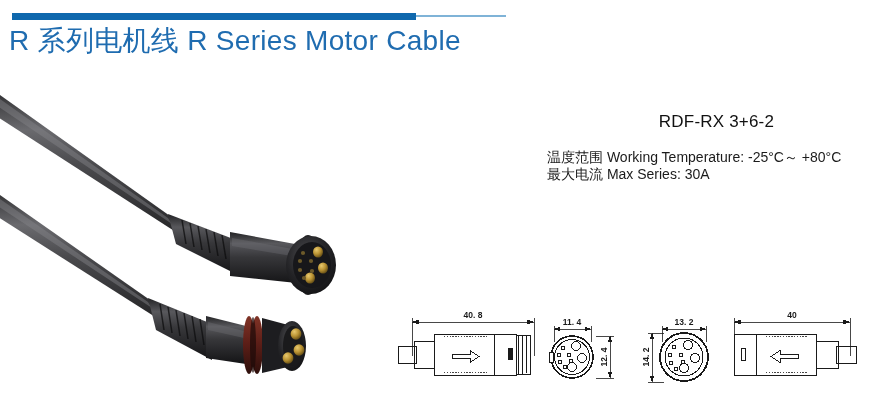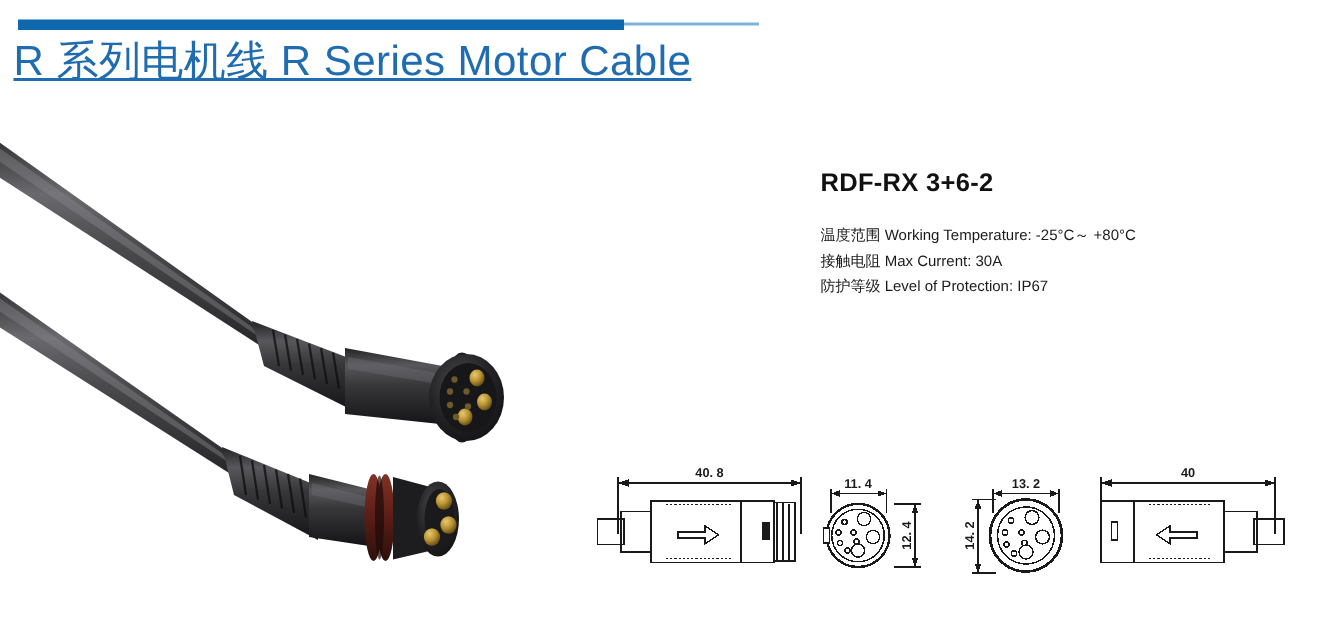--- a/index.html
+++ b/index.html
@@ -8,33 +8,33 @@
     font-family:"Liberation Sans","DejaVu Sans",sans-serif;
     overflow:hidden;position:relative;
   }
   
   #header{position:absolute;left:0;top:0;width:886px;height:70px;}
   #rule-thick{position:absolute;left:12px;top:13px;width:404px;height:7px;background:#0f68ad;}
   #rule-thin{position:absolute;left:12px;top:15px;width:494px;height:2px;background:#7fb3d7;}
   #page-title{
     position:absolute;left:9px;top:24px;
     font-size:28px;font-weight:400;color:#1f6cb0;
-    letter-spacing:.3px;white-space:nowrap;line-height:34px;text-decoration:underline;
+    letter-spacing:.3px;white-space:nowrap;line-height:34px;
   }
   
   #photo{position:absolute;left:0;top:68px;width:400px;height:345px;}
   #photo svg{display:block;}
   
   #spec{position:absolute;left:547px;top:112px;width:339px;}
   #model{
-    font-size:17px;font-weight:bold;color:#111;
-    letter-spacing:.2px;margin:0 0 17px 0;line-height:20px;
+    font-size:17px;font-weight:normal;color:#111;
+    letter-spacing:.2px;margin:0 0 17px 0;line-height:20px;text-align:center;
   }
   .spec-line{
-    font-size:10px;color:#1b1b1b;line-height:17.2px;
+    font-size:14px;color:#1b1b1b;line-height:17.2px;
     white-space:nowrap;
   }
   
   #drawings{position:absolute;left:398px;top:300px;width:488px;height:113px;font-weight:bold;}
   #drawings svg{display:block;}
 </style>
 </head>
 <body>
 
 <div id="header">
@@ -144,22 +144,21 @@
     <ellipse cx="296" cy="266" rx="5.4" ry="5.8" fill="url(#pinG)"></ellipse>
     <ellipse cx="299" cy="282" rx="5.4" ry="5.8" fill="url(#pinG)"></ellipse>
     <ellipse cx="288" cy="290" rx="5.4" ry="5.8" fill="url(#pinG)"></ellipse>
   </g>
 </svg>
 </div>
 
 <div id="spec">
   <div id="model">RDF-RX 3+6-2</div>
   <div class="spec-line">温度范围 Working Temperature: -25°C～ +80°C</div>
-  <div class="spec-line">接触电阻 Max Current: 30A</div>
-  <div class="spec-line">防护等级 Level of Protection: IP67</div>
+  <div class="spec-line">最大电流 Max Series: 30A</div>
 </div>
 
 <div id="drawings">
 <svg width="488" height="113" viewBox="0 0 488 113" xmlns="http://www.w3.org/2000/svg" stroke="#1a1a1a" fill="none" stroke-width="1" shape-rendering="crispEdges">
   <style>
     .dimtxt{font-family:"Liberation Sans",sans-serif;font-size:8.5px;fill:#1a1a1a;stroke:none;}
     .thin{stroke-width:.8;}
   </style>
 
   <g>

